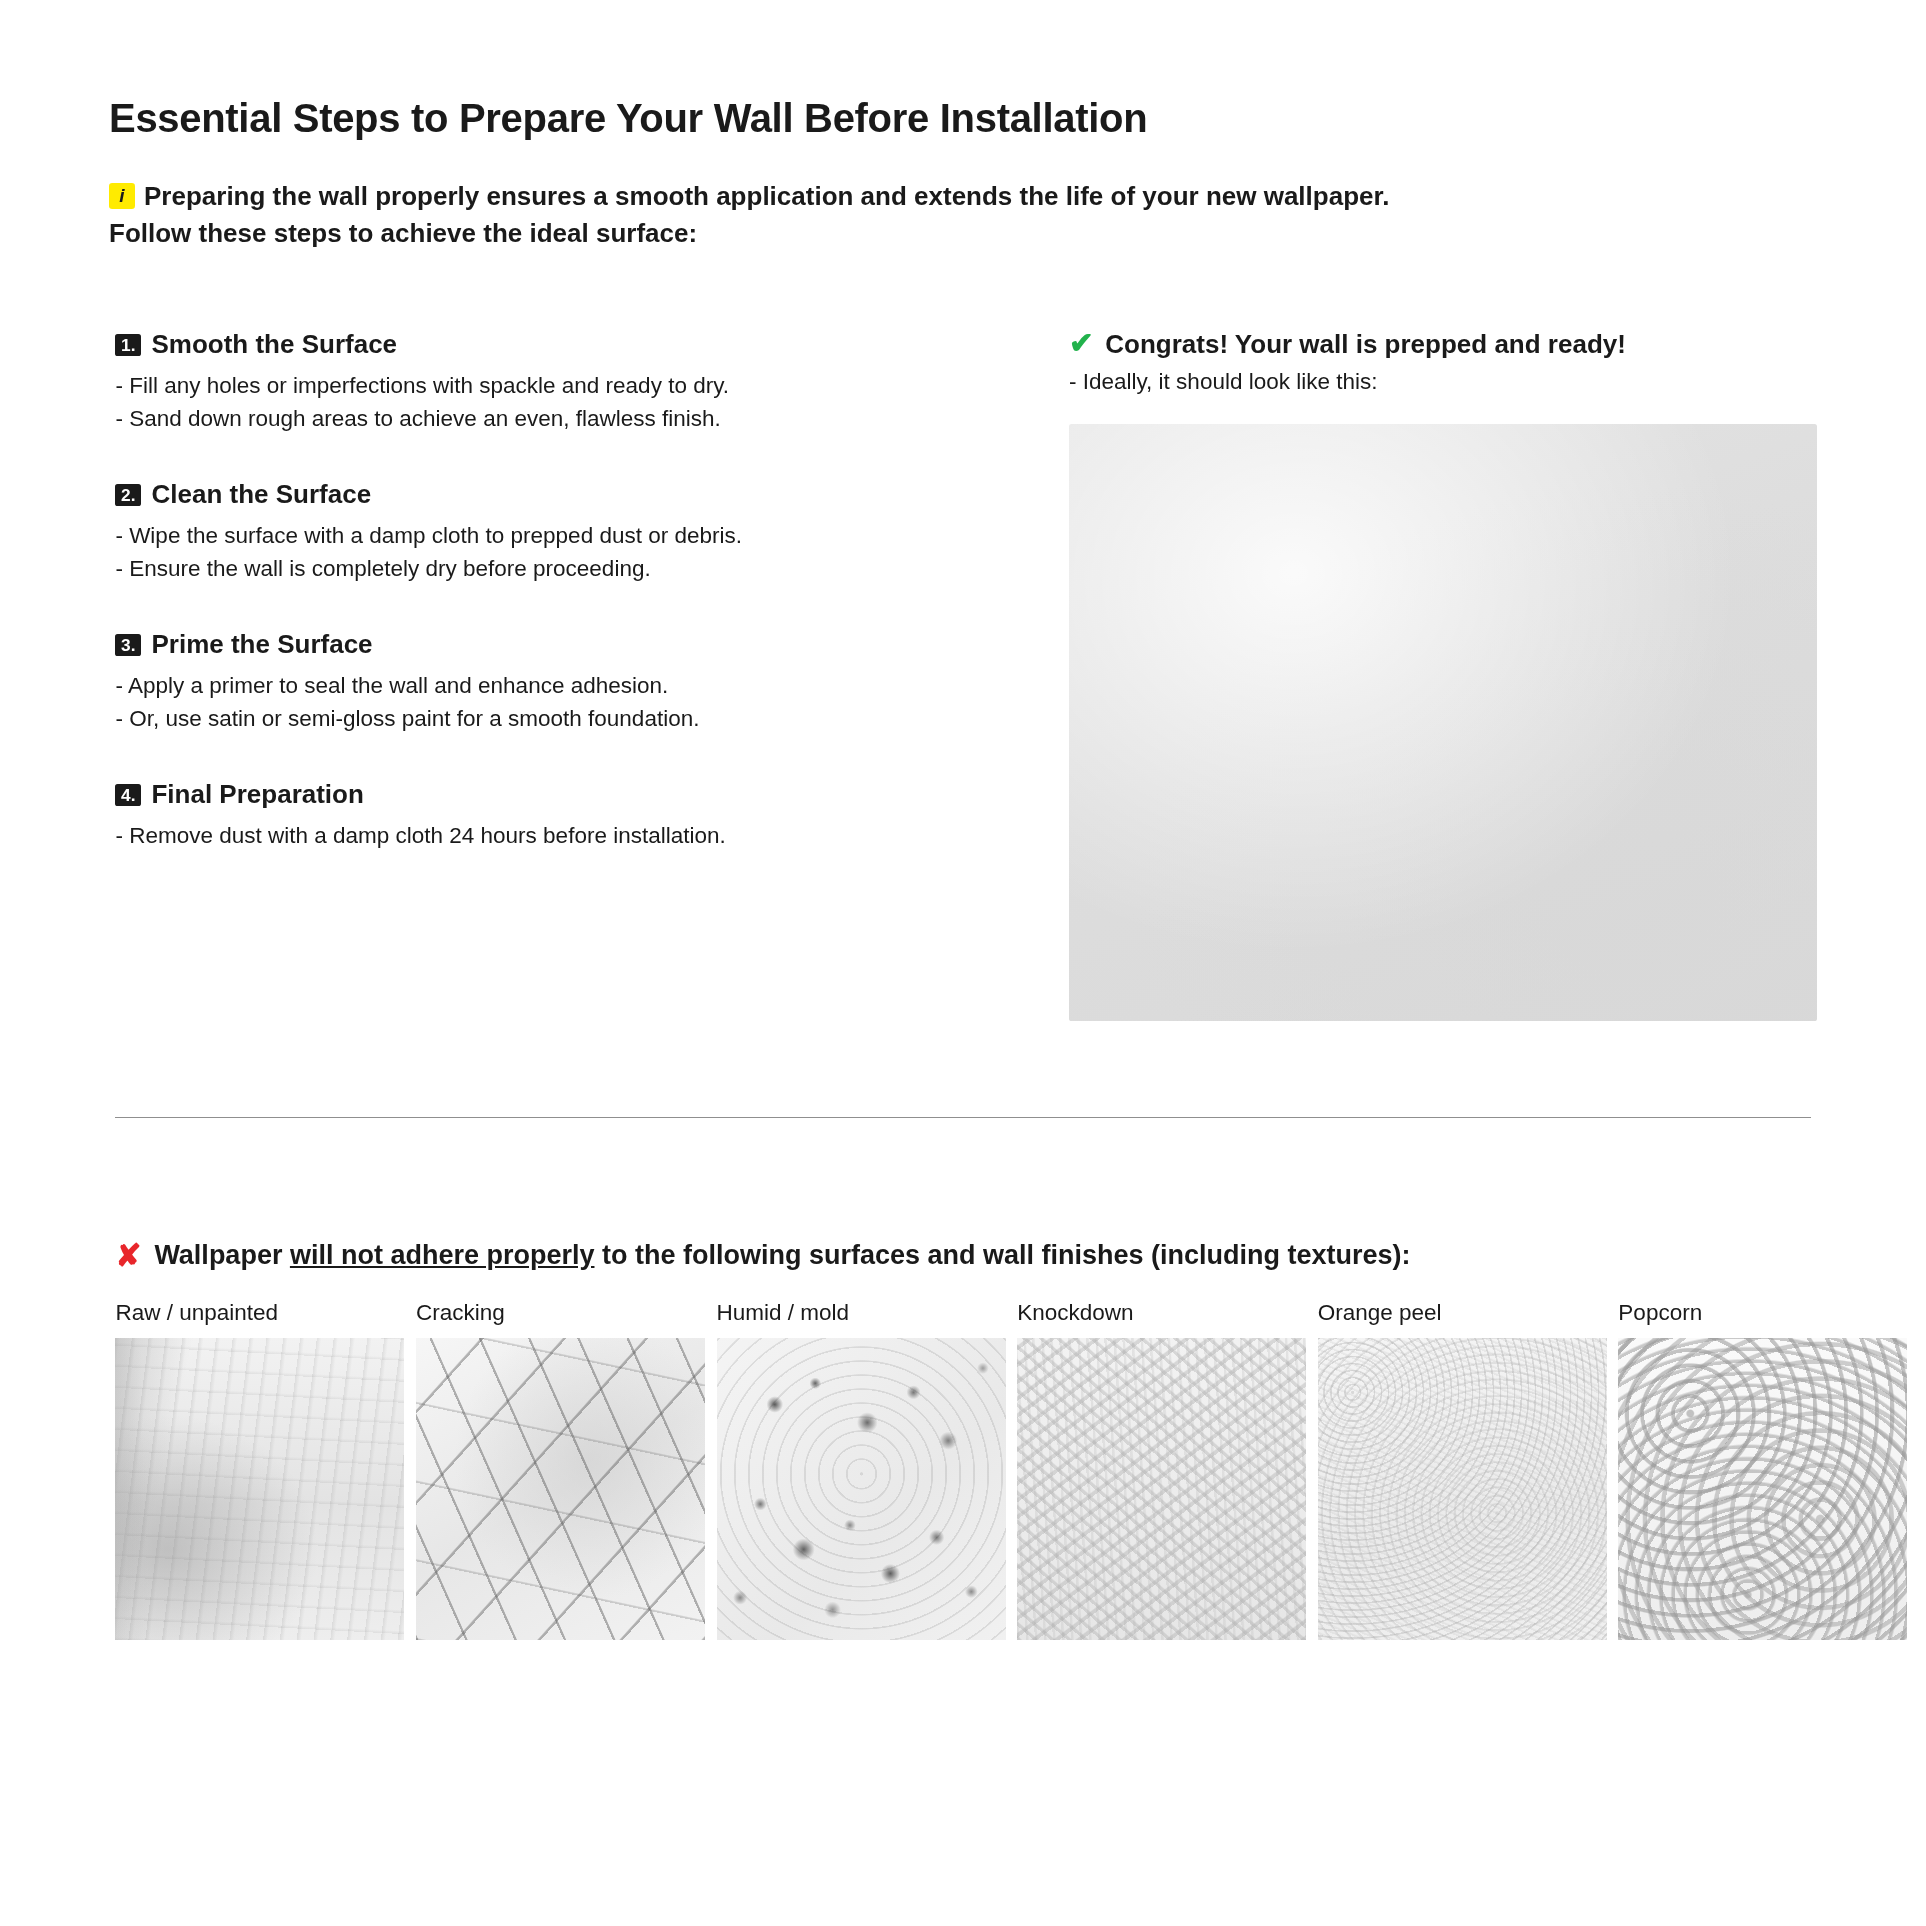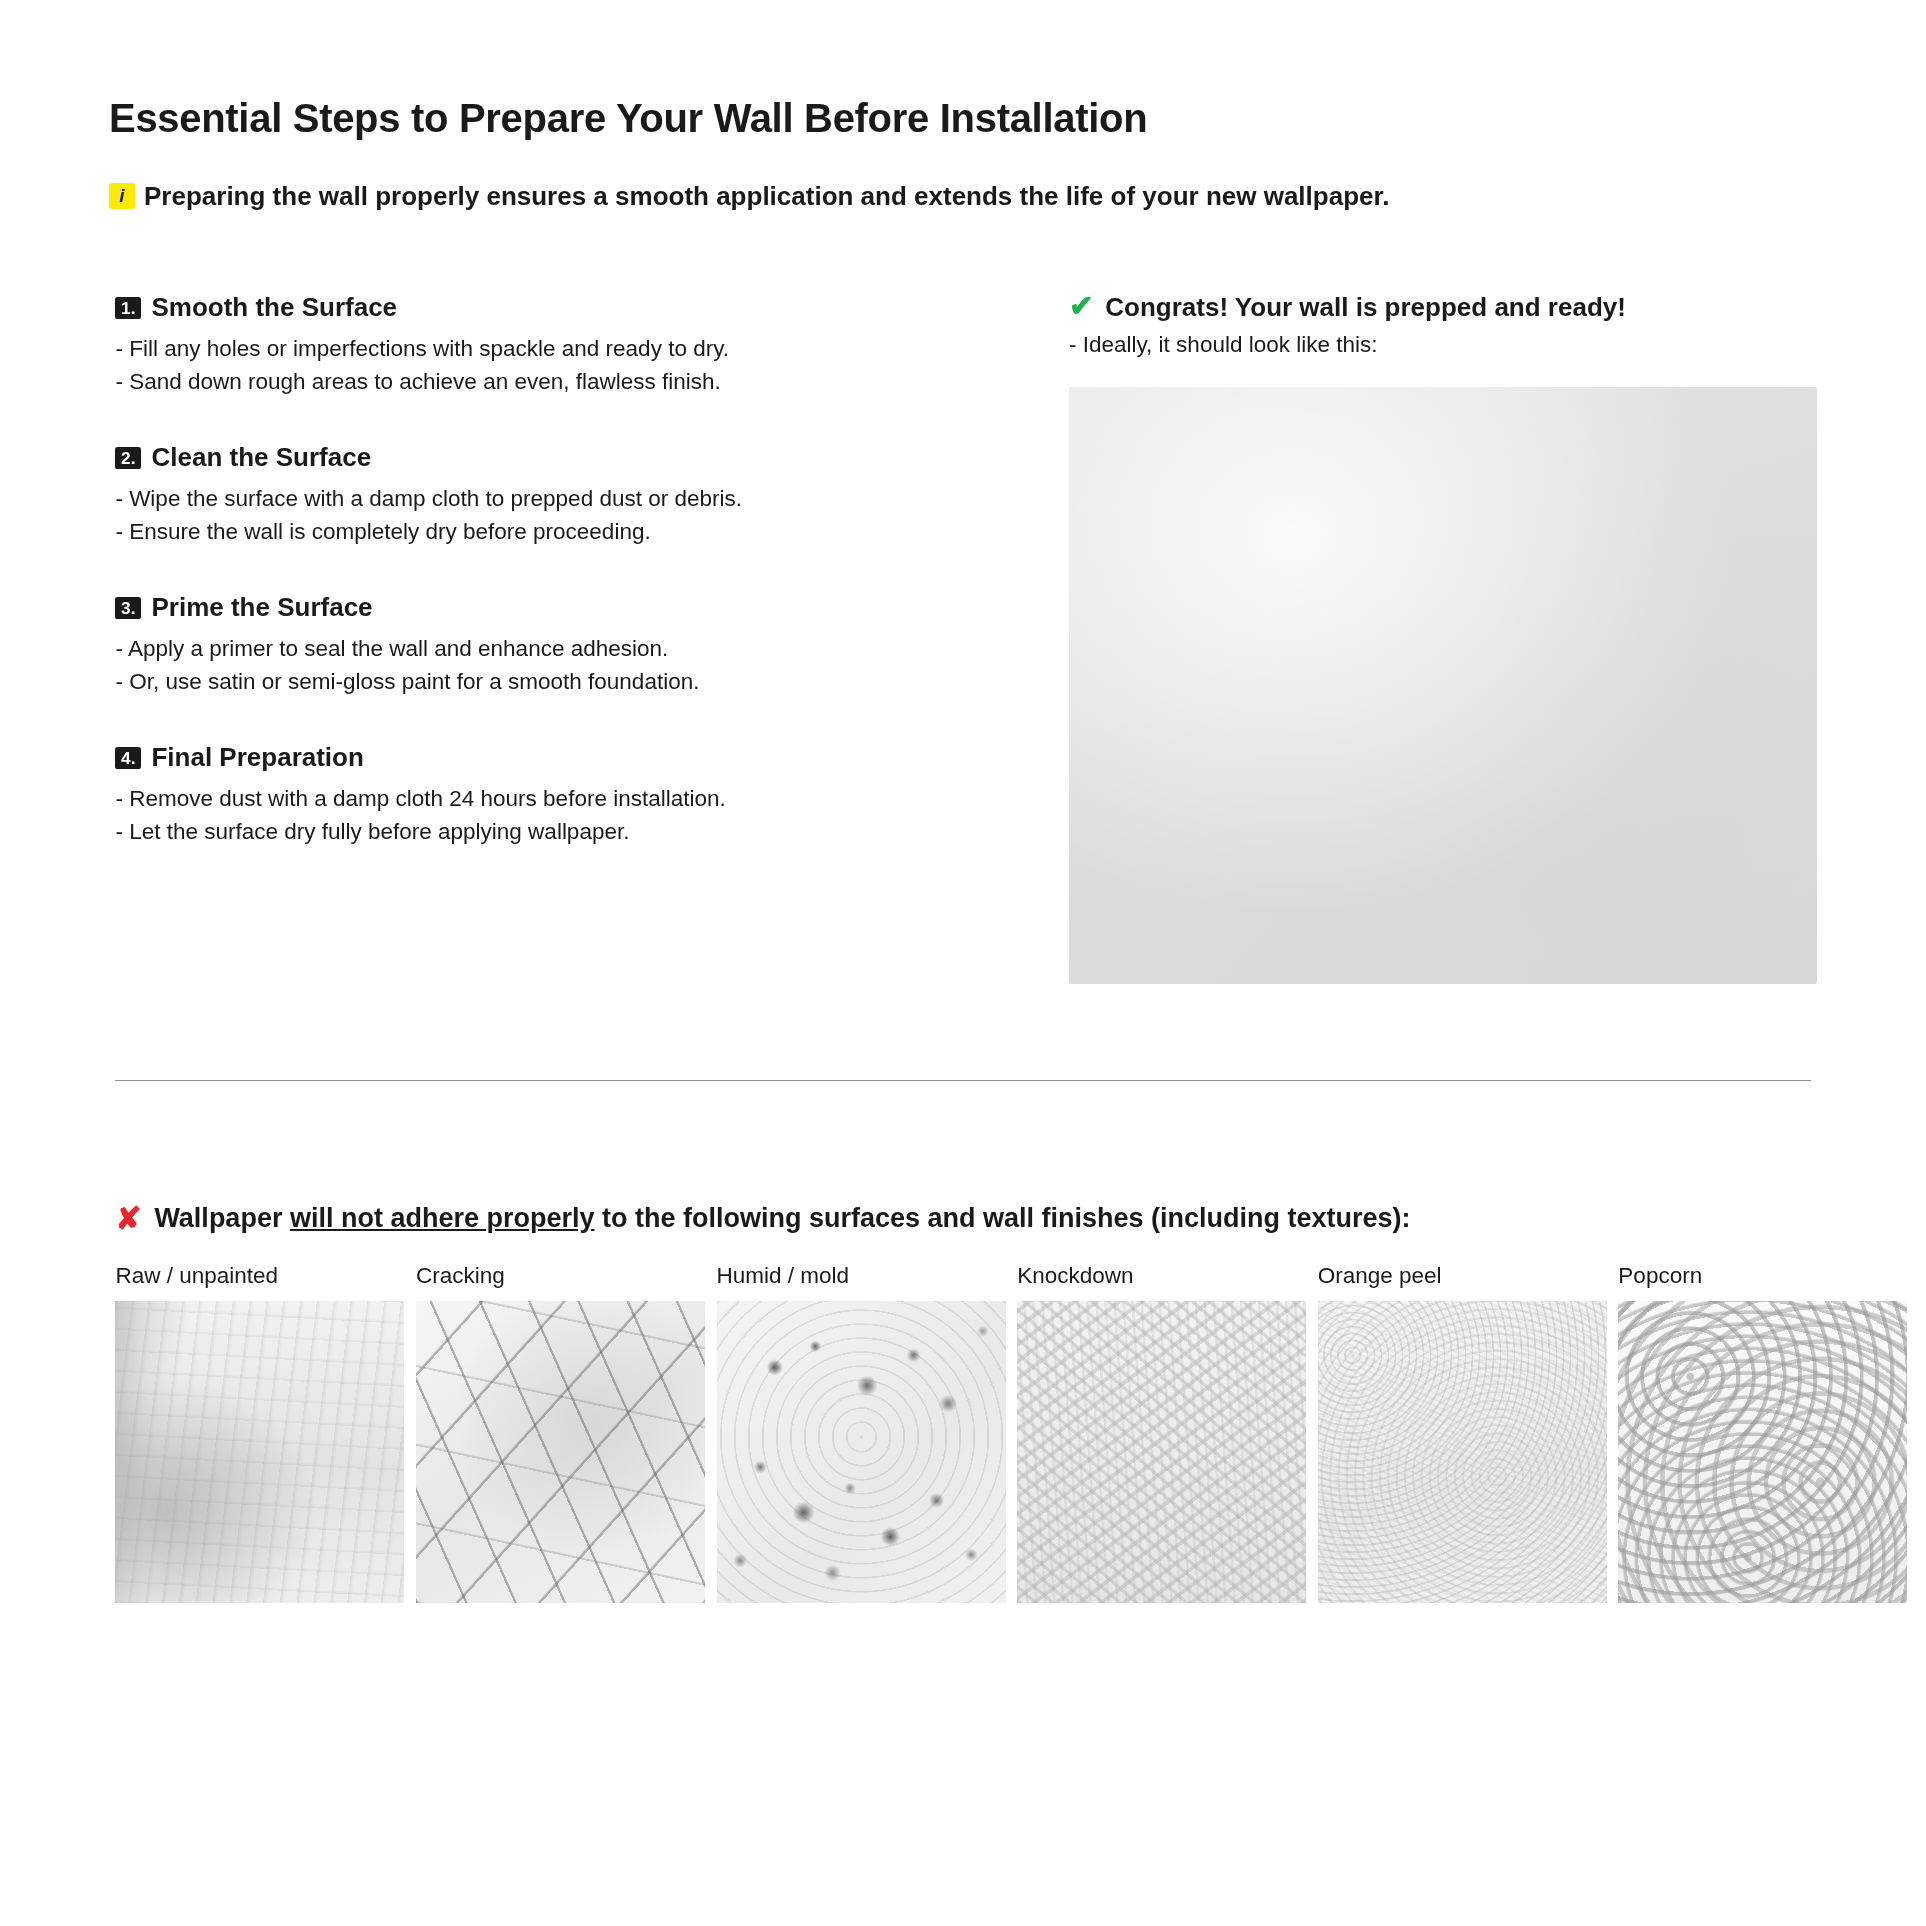--- a/index.html
+++ b/index.html
@@ -228,20 +228,21 @@
 </style>
 </head>
 <body>
 
 <div class="page">
 
   <h1 class="title">Essential Steps to Prepare Your Wall Before Installation</h1>
 
   <div class="intro">
     <span class="info-badge">i</span><span>Preparing the wall properly ensures a smooth application and extends the life of your new wallpaper.</span><br>
+    <span>Follow these steps to achieve the ideal surface:</span>
   </div>
 
   <div class="columns">
 
     <div class="col-left">
 
       <div class="step">
         <div class="step-head">
           <span class="step-num">1.</span>
           <span>Smooth the Surface</span>
@@ -267,21 +268,20 @@
         <div class="step-line">- Apply a primer to seal the wall and enhance adhesion.</div>
         <div class="step-line">- Or, use satin or semi-gloss paint for a smooth foundation.</div>
       </div>
 
       <div class="step">
         <div class="step-head">
           <span class="step-num">4.</span>
           <span>Final Preparation</span>
         </div>
         <div class="step-line">- Remove dust with a damp cloth 24 hours before installation.</div>
-        <div class="step-line">- Let the surface dry fully before applying wallpaper.</div>
       </div>
 
     </div>
 
     <div class="col-right">
       <div class="congrats-head">
         <span class="check-icon">✔</span>
         <span>Congrats! Your wall is prepped and ready!</span>
       </div>
       <div class="congrats-sub">- Ideally, it should look like this:</div>

